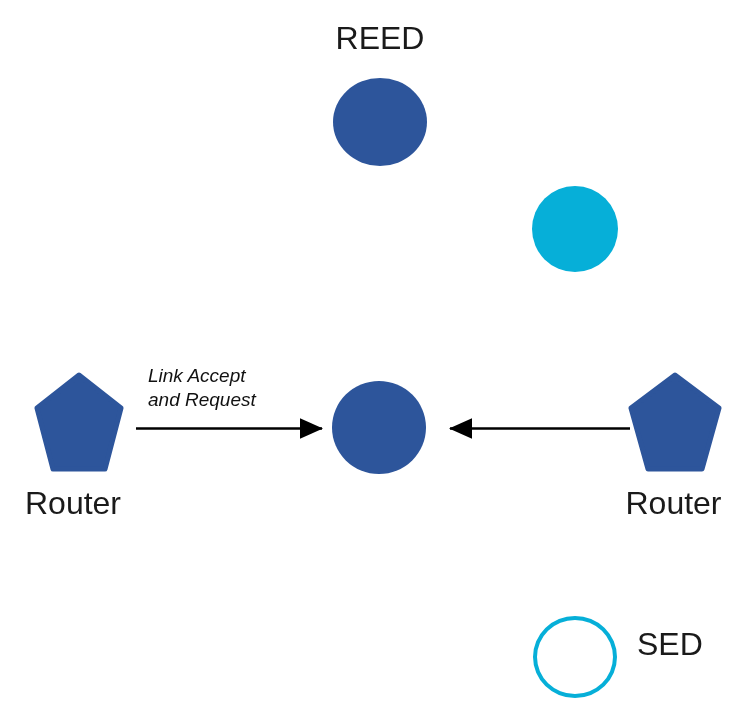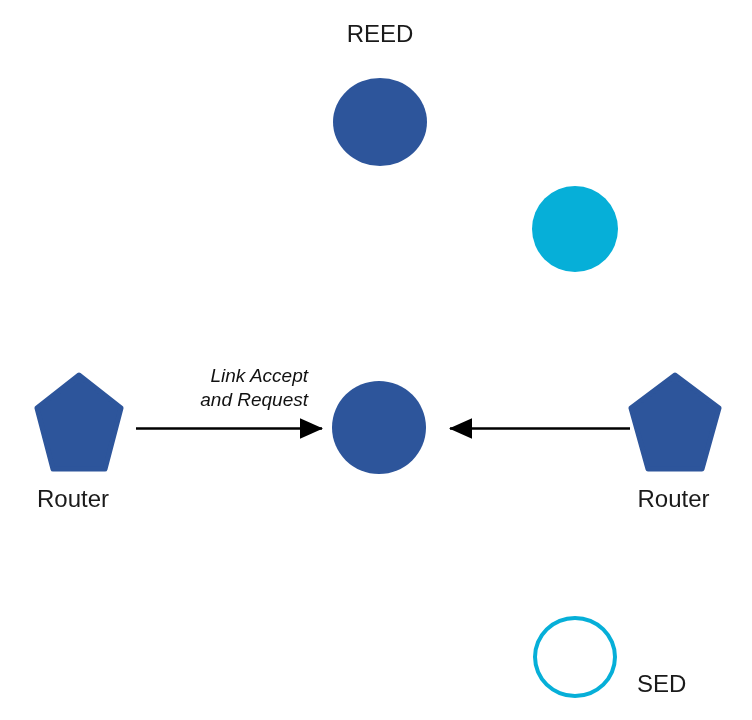--- a/index.html
+++ b/index.html
@@ -11,21 +11,21 @@
     position: relative;
     width: 752px;
     height: 720px;
     background: #ffffff;
     overflow: hidden;
     font-family: "Liberation Sans", sans-serif;
   }
   .node-label {
     position: absolute;
     color: #1a1a1a;
-    font-size: 24px;
+    font-size: 32px;
     line-height: 1;
     white-space: nowrap;
     font-weight: 400;
   }
   .circle-filled {
     position: absolute;
     border-radius: 50%;
   }
   .circle-outline {
     position: absolute;
@@ -35,21 +35,21 @@
   }
   .pentagon {
     position: absolute;
   }
   .edge-label {
     position: absolute;
     font-style: italic;
     font-size: 19px;
     line-height: 1.28;
     color: #111111;
-    text-align: right;
+    text-align: left;
     white-space: pre-line;
   }
   svg.arrow-layer {
     position: absolute;
     left: 0;
     top: 0;
     overflow: visible;
   }
 </style>
 </head>
@@ -77,21 +77,21 @@
   <div class="pentagon" style="left:627px; top:372px;">
     <svg width="96" height="102" viewBox="0 0 96 102">
       <polygon points="48,3 92,36 75,97 21,97 4,36" fill="#2D559B" stroke="#2D559B" stroke-width="5" stroke-linejoin="round"></polygon>
     </svg>
   </div>
 
   <div class="node-label" style="left:617px; top:487px; width:113px; text-align:center;">Router</div>
 
   <div class="circle-outline" style="left:533px; top:616px; width:84px; height:82px; border:4px solid #06AFD8;"></div>
 
-  <div class="node-label" style="left:637px; top:672px;">SED</div>
+  <div class="node-label" style="left:637px; top:628px;">SED</div>
 
   <svg class="arrow-layer" width="752" height="720">
     <defs>
       <marker id="arrowhead-right" markerWidth="9" markerHeight="8" refX="8.6" refY="4" orient="auto" markerUnits="strokeWidth">
         <path d="M0,0 L9,4 L0,8 z" fill="#000000"></path>
       </marker>
       <marker id="arrowhead-left" markerWidth="9" markerHeight="8" refX="8.6" refY="4" orient="auto" markerUnits="strokeWidth">
         <path d="M0,0 L9,4 L0,8 z" fill="#000000"></path>
       </marker>
     </defs>

